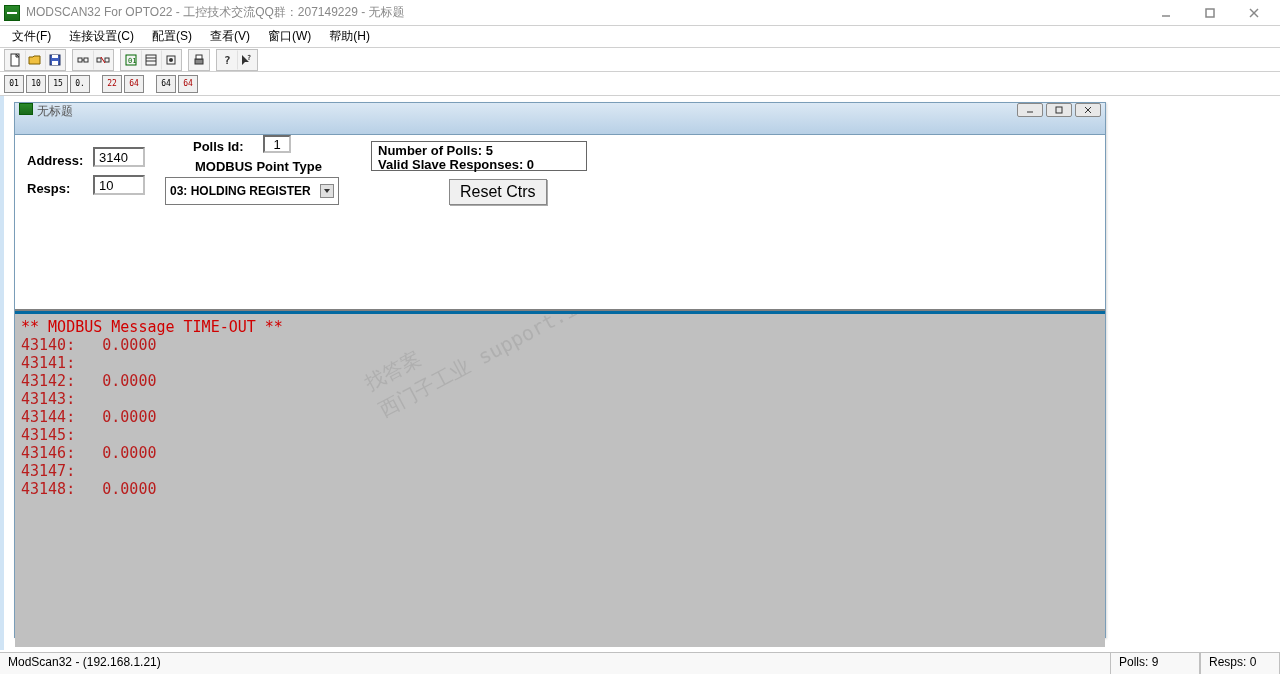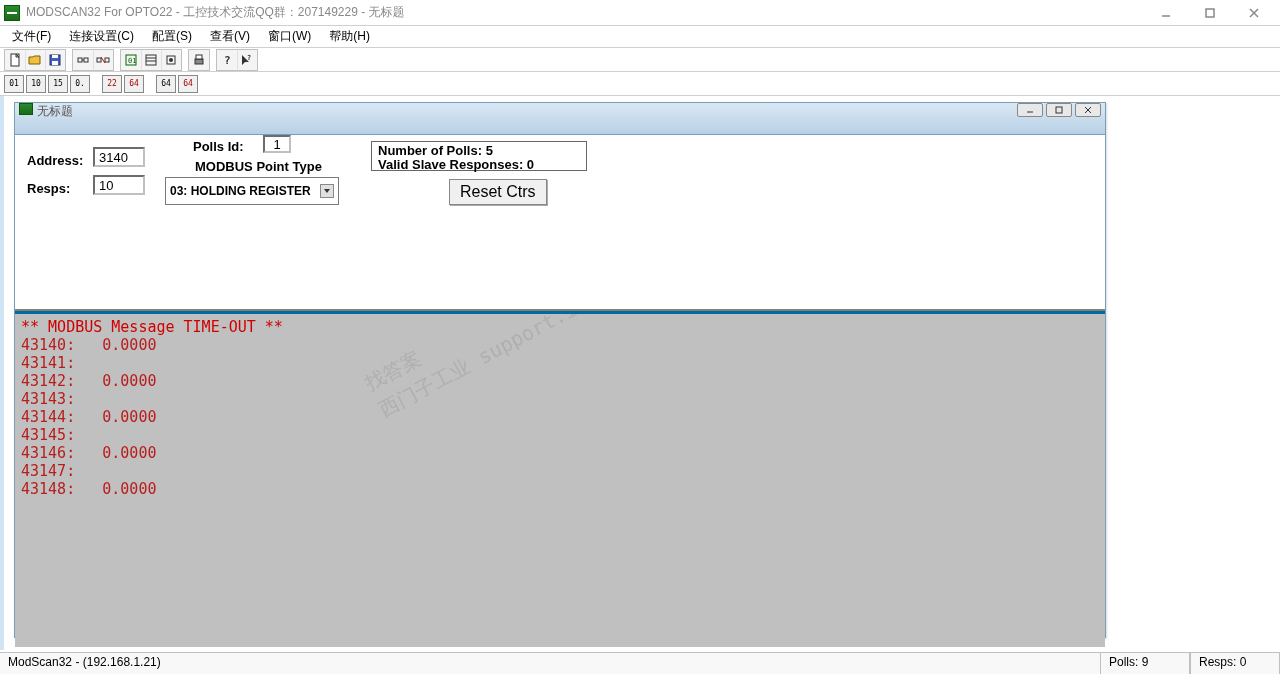--- a/index.html
+++ b/index.html
@@ -414,14 +414,14 @@
         <div>西门子工业 support.industry.siemens.com/cs</div>
       </div>
     </div>
   </div>
 </div>
 
 <div class="statusbar">
   <div class="status-cell">ModScan32 - (192.168.1.21)</div>
   <div class="status-spacer"></div>
   <div class="status-cell bordered" style="width:90px">Polls: 9</div>
-  <div class="status-cell bordered" style="width:90px">Resps: 0</div>
+  <div class="status-cell bordered" style="width:80px">Resps: 0</div>
 </div>
 
 </body></html>

